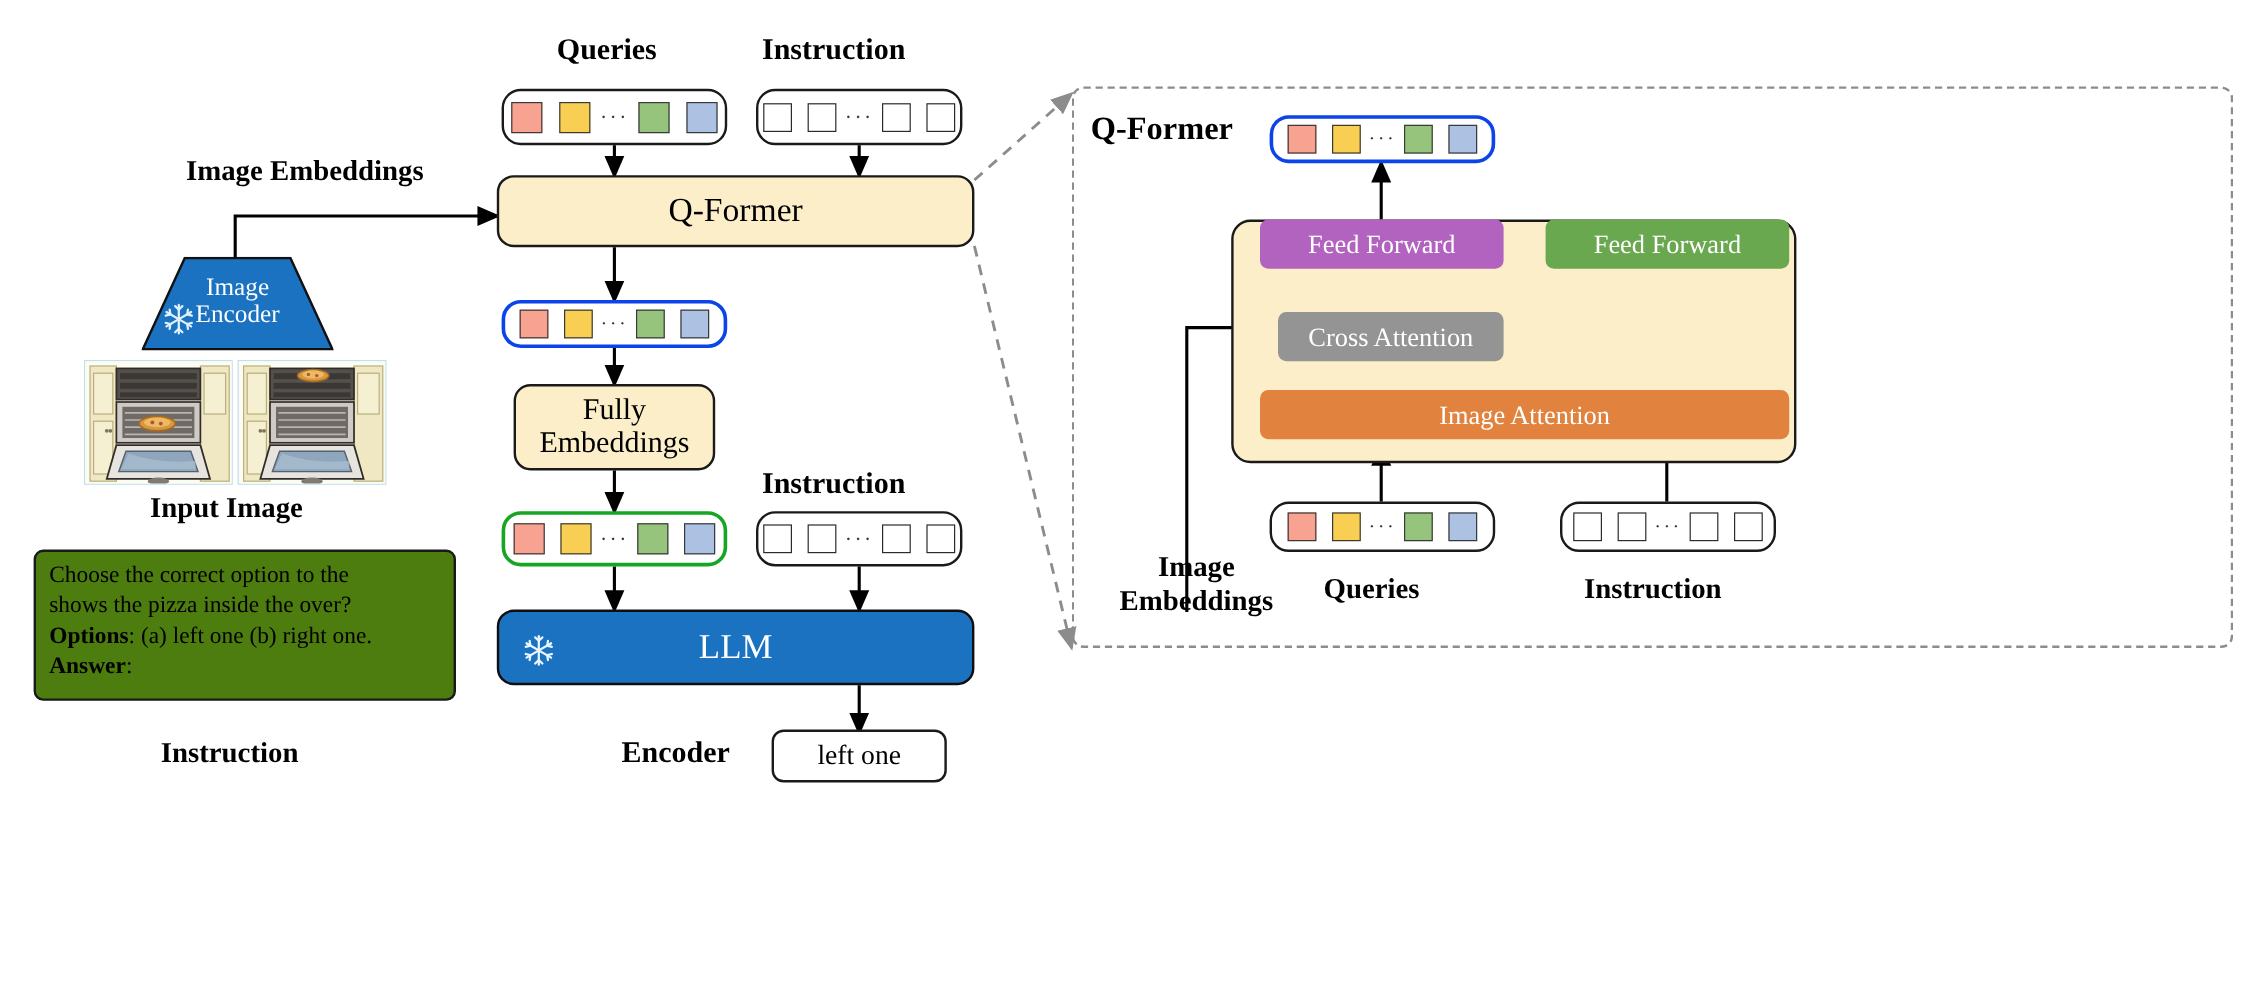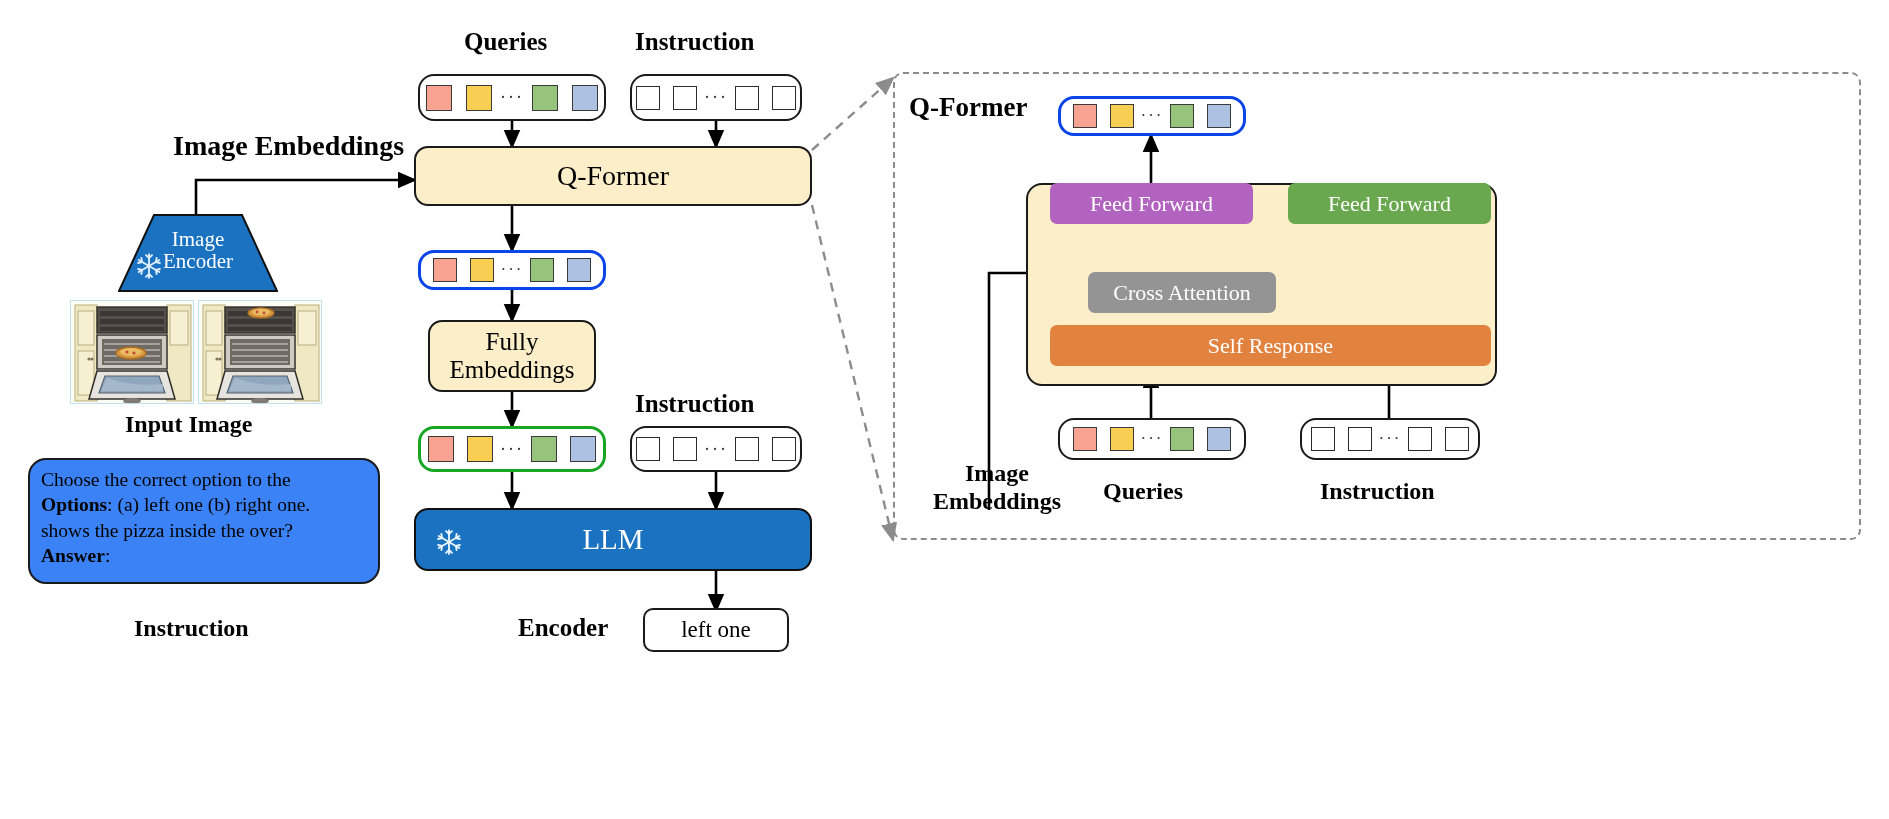--- a/index.html
+++ b/index.html
@@ -31,21 +31,21 @@
        border-radius:7px;color:#fff;}
   .bar.ff-purple{background:#b163bf;}
   .bar.ff-green{background:#6aa84f;}
   .bar.cross{background:#949494;}
   .bar.self{background:#e2823f;}
 
   
   .dashpanel{position:absolute;box-sizing:border-box;border:2.5px dashed #8c8c8c;border-radius:10px;background:transparent;}
 
   
-  .promptbox{position:absolute;box-sizing:border-box;border:2.5px solid #1a1a1a;border-radius:18px;background:#3b82f6;
+  .promptbox{position:absolute;box-sizing:border-box;border:2.5px solid #1a1a1a;border-radius:8px;background:#4d7c0f;
              padding:7px 11px 6px 11px;font-family:"Liberation Serif",serif;color:#000;line-height:1.30;}
   .promptbox b{font-weight:bold;}
 
   
   .respbox{position:absolute;box-sizing:border-box;border:2.5px solid #1a1a1a;border-radius:10px;background:#fff;
            display:flex;align-items:center;justify-content:center;}
   .trap-label{color:#fff;text-align:center;line-height:1.05;font-family:"Liberation Serif",serif;}
 
   
   .thumb{position:absolute;box-sizing:border-box;border:1.5px solid #bfe0f0;background:#fdfcf3;overflow:hidden;}
@@ -94,21 +94,21 @@
 
     <line x1="1151" y1="326" x2="1151" y2="294" stroke="#000" stroke-width="2.6" marker-end="url(#ah)"></line>
 
     <line x1="1151" y1="256" x2="1151" y2="224" stroke="#000" stroke-width="2.6" marker-end="url(#ah)"></line>
 
     <line x1="1151" y1="183" x2="1151" y2="136" stroke="#000" stroke-width="2.6" marker-end="url(#ah)"></line>
 
     <polyline points="989,510 989,273 1065,273" fill="none" stroke="#000" stroke-width="2.6" marker-end="url(#ah)"></polyline>
   </svg>
 
-  <div class="abs lbl-bold" style="left:173px;top:130px;font-size:28px;">Image Embeddings</div>
+  <div class="abs lbl-bold" style="left:155px;top:130px;font-size:24px;">Image Embeddings</div>
 
   <div class="abs" style="left:118px;top:214px;width:160px;height:78px;">
     <svg width="160" height="78">
       <polygon points="36,1 124,1 159,77 1,77" fill="#1a72c0" stroke="#111" stroke-width="2"></polygon>
     </svg>
     <div class="abs trap-label" style="left:0;top:14px;width:160px;font-size:21px;">
       <div>Image</div>
       <div>Encoder</div>
     </div>
     <svg class="snow" width="30" height="30" style="left:16px;top:37px;" viewBox="0 0 24 24">
@@ -185,24 +185,24 @@
       <path d="M34,75 L88,75 L94,92 L28,92 Z" fill="#8fa7bd" stroke="#55616e" stroke-width="1.2"></path>
       <path d="M36,77 Q62,86 92,83 L92,90 L30,90 Z" fill="#a9bdd0" opacity="0.8"></path>
       <ellipse cx="61" cy="100" rx="9" ry="3" fill="#807a73"></ellipse>
     </svg>
   </div>
 
   <div class="abs lbl-bold" style="left:125px;top:411px;font-size:24px;">Input Image</div>
 
   <div class="promptbox" style="left:28px;top:458px;width:352px;height:126px;font-size:19.5px;">
     <div>Choose the correct option to the</div>
+    <div>shows the pizza inside the over?</div>
     <div>
       <b>Options</b><span>: </span><span>(a) left one (b) right one.</span>
     </div>
-    <div>shows the pizza inside the over?</div>
     <div>
       <b>Answer</b><span>:</span>
     </div>
   </div>
 
   <div class="abs lbl-bold" style="left:134px;top:615px;font-size:24px;">Instruction</div>
 
   <div class="abs lbl-bold" style="left:464px;top:28px;font-size:25px;">Queries</div>
   <div class="abs lbl-bold" style="left:635px;top:28px;font-size:25px;">Instruction</div>
 
@@ -289,25 +289,25 @@
   </div>
 
   <div class="block cream" style="left:1026px;top:183px;width:471px;height:203px;border-radius:16px;"></div>
 
   <div class="bar ff-purple" style="left:1050px;top:183px;width:203px;height:41px;font-size:22px;">
     <span>Feed Forward</span>
   </div>
   <div class="bar ff-green" style="left:1288px;top:183px;width:203px;height:41px;font-size:22px;">
     <span>Feed Forward</span>
   </div>
-  <div class="bar cross" style="left:1065px;top:272px;width:188px;height:41px;font-size:22px;margin-left:23px;">
+  <div class="bar cross" style="left:1065px;top:260px;width:188px;height:41px;font-size:22px;">
     <span>Cross Attention</span>
   </div>
   <div class="bar self" style="left:1050px;top:325px;width:441px;height:41px;font-size:22px;">
-    <span>Self Response</span>
+    <span>Image Attention</span>
   </div>
 
   <div class="tokrow" style="left:1058px;top:418px;width:188px;height:42px;">
     <span class="tok" style="width:24px;height:24px;background:#f8a392;margin-right:13px;"></span>
     <span class="tok" style="width:24px;height:24px;background:#f9cf53;margin-right:7px;"></span>
     <span class="tokdots" style="font-size:17px;margin-right:7px;">···</span>
     <span class="tok" style="width:24px;height:24px;background:#96c47c;margin-right:13px;"></span>
     <span class="tok" style="width:24px;height:24px;background:#adc1e3;"></span>
   </div>
   <div class="tokrow" style="left:1300px;top:418px;width:180px;height:42px;">

